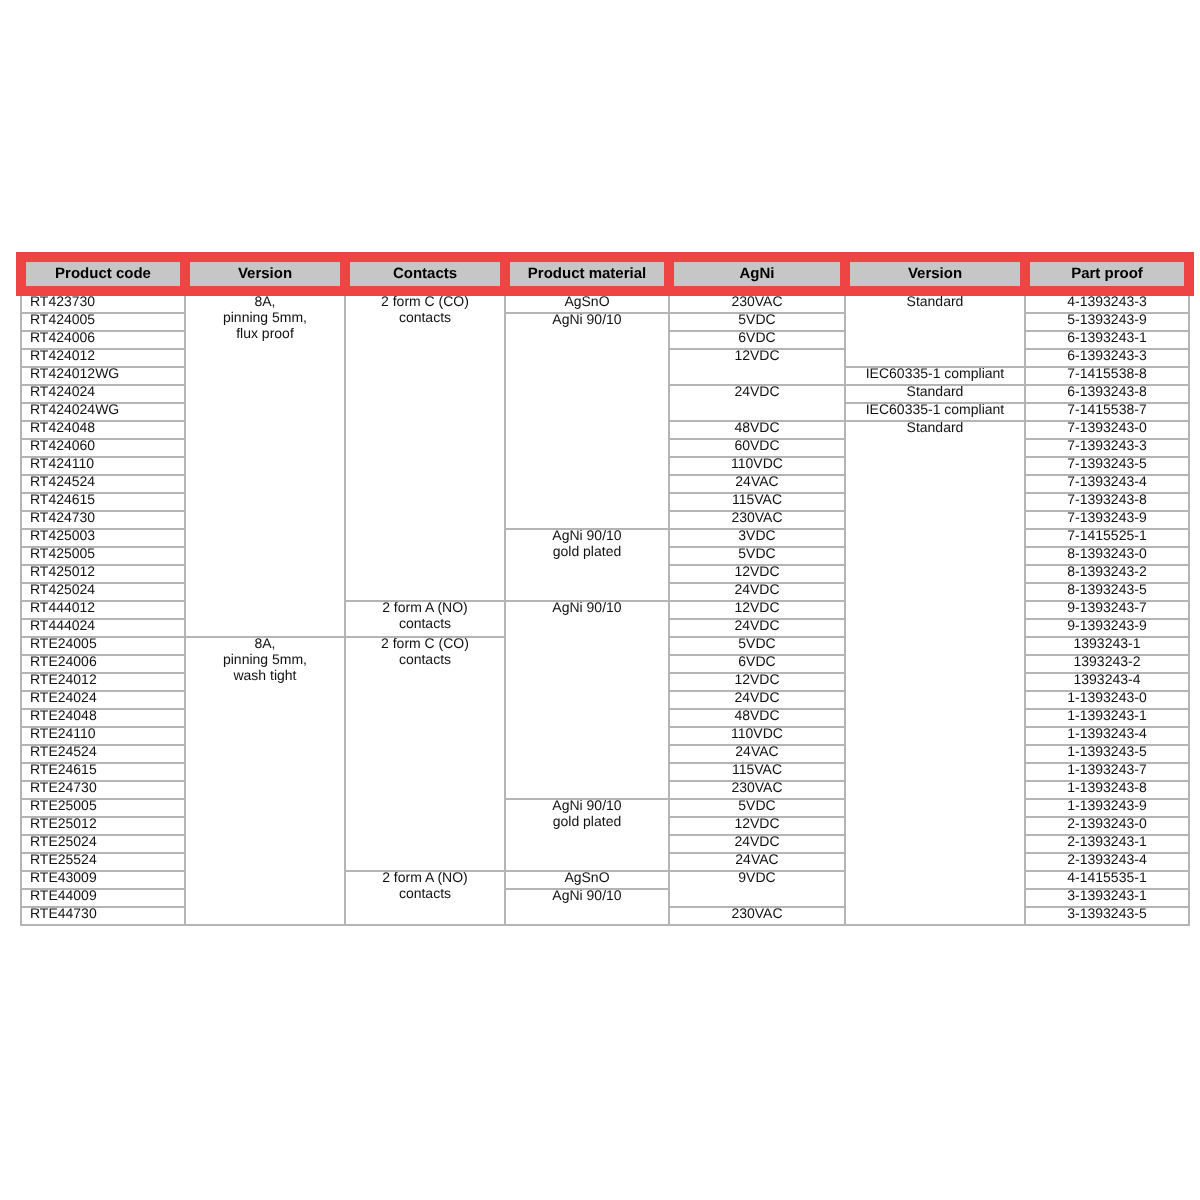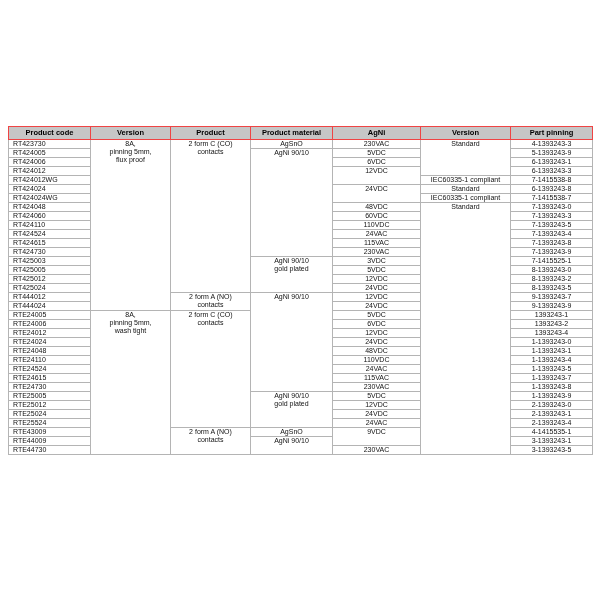--- a/index.html
+++ b/index.html
@@ -16,21 +16,21 @@
   }
   table.parts {
     position: absolute;
     left: 8px; top: 126px;
     width: 584px;
     border-collapse: collapse;
     table-layout: fixed;
   }
   table.parts th {
     background: var(--header-bg, #c6c6c6);
-    border: 1px solid #ef4444;
+    border: 5px solid #ef4444;
     font-size: 7.5px;
     line-height: 8px;
     font-weight: bold;
     color: #000000;
     padding: 2px 2px;
     height: 12px;
     text-align: center;
     overflow: hidden;
   }
   table.parts td {
@@ -61,25 +61,25 @@
       <col style="width:80px">
       <col style="width:82px">
       <col style="width:88px">
       <col style="width:90px">
       <col style="width:82px">
     </colgroup>
     <thead>
       <tr>
           <th>Product code</th>
           <th>Version</th>
-          <th>Product</th>
+          <th>Contacts</th>
           <th>Product material</th>
           <th>AgNi</th>
           <th>Version</th>
-          <th>Part pinning</th>
+          <th>Part proof</th>
         </tr>
     </thead>
     <tbody>
         <tr>
           <td class="col-product-code">RT423730</td>
           <td rowspan="19" class="col-version-left">8A,
 pinning 5mm,
 flux proof</td>
           <td rowspan="17" class="col-contacts">2 form C (CO)
 contacts</td>

